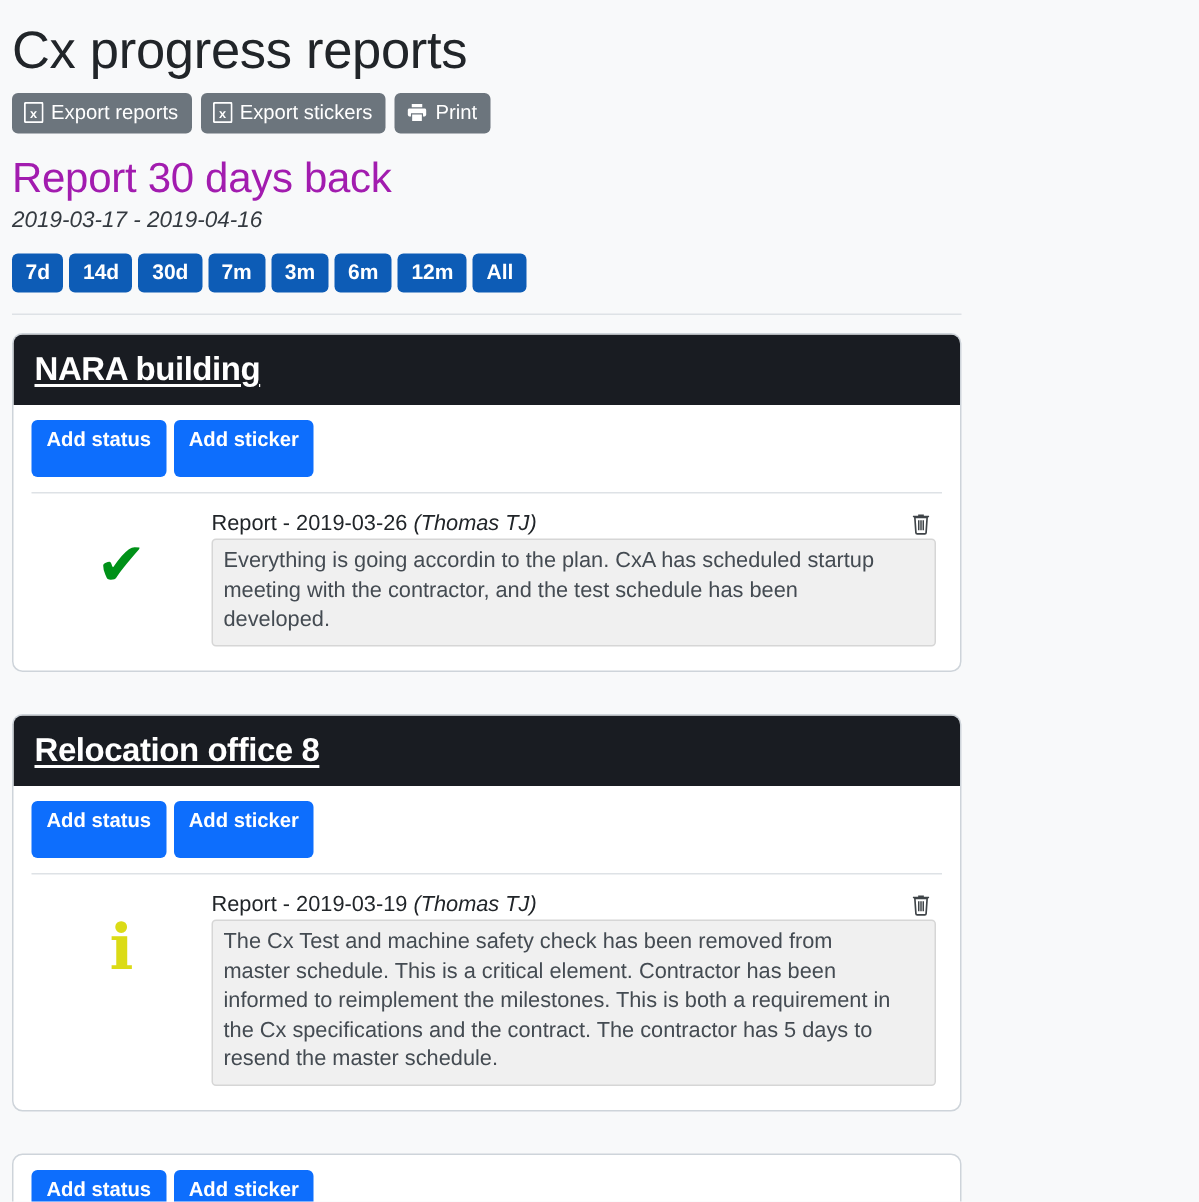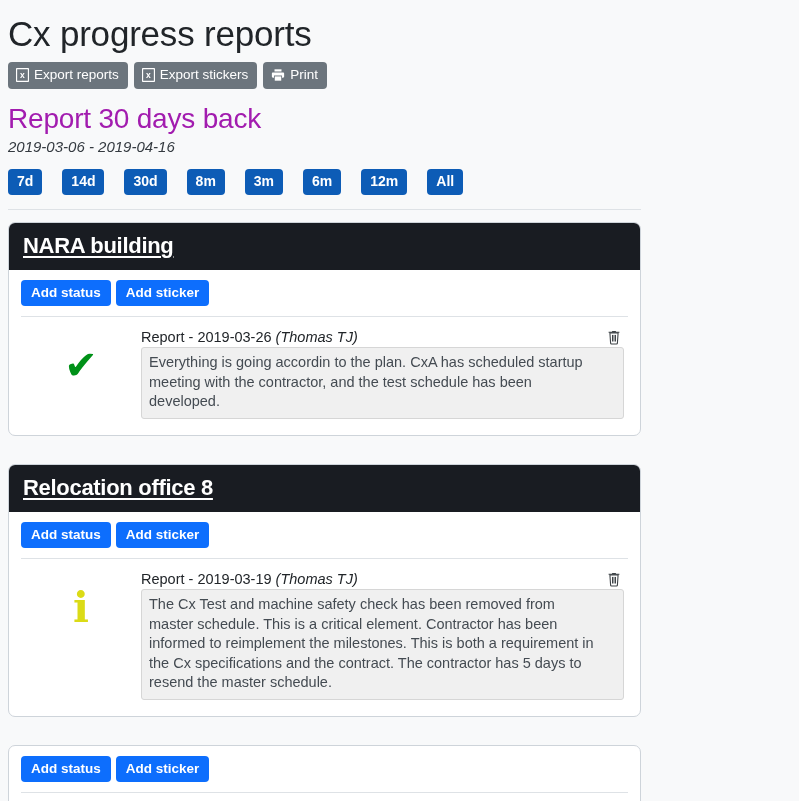--- a/index.html
+++ b/index.html
@@ -71,39 +71,39 @@
   .date-range {
     font-style: italic;
     font-size: 15px;
     color: #343a40;
     margin: 0 0 14px 0;
   }
 
   
   .range-row {
     display: flex;
-    gap: 20px;
+    gap: 4px;
     margin-bottom: 14px;
   }
   .btn-blue {
     background: #0d5cb6;
     color: #ffffff;
     border-radius: 4px;
     font-size: 14px;
     font-weight: 700;
     padding: 4px 9px 5px 9px;
     line-height: 1.25;
   }
   .btn-primary {
     background: #0d6efd;
     color: #ffffff;
     border-radius: 4px;
     font-size: 13.5px;
     font-weight: 700;
-    padding: 5px 10px 4px 10px;
+    padding: 5px 10px 16px 10px;
     line-height: 1.25;
   }
 
   hr.sep {
     border: none;
     border-top: 1px solid #dee2e6;
     margin: 14px 0 12px 0;
   }
 
   
@@ -236,27 +236,27 @@
           <path fill="#ffffff" d="M4 1.5h8v2.5H4z"></path>
           <path fill="#ffffff" d="M2.2 5h11.6c.66 0 1.2.54 1.2 1.2v3.6c0 .66-.54 1.2-1.2 1.2H12.6V8.6H3.4V11H2.2C1.54 11 1 10.46 1 9.8V6.2C1 5.54 1.54 5 2.2 5z"></path>
           <path fill="#ffffff" d="M4.3 9.6h7.4v4.9H4.3z"></path>
         </svg>
       </span>
       <span>Print</span>
     </button>
   </div>
 
   <h2 class="sub-title">Report 30 days back</h2>
-  <div class="date-range">2019-03-06 - 2019-04-16</div>
+  <div class="date-range">2019-03-17 - 2019-04-16</div>
 
   <div class="range-row">
     <button class="btn btn-blue">7d</button>
     <button class="btn btn-blue">14d</button>
     <button class="btn btn-blue">30d</button>
-    <button class="btn btn-blue">8m</button>
+    <button class="btn btn-blue">7m</button>
     <button class="btn btn-blue">3m</button>
     <button class="btn btn-blue">6m</button>
     <button class="btn btn-blue">12m</button>
     <button class="btn btn-blue">All</button>
   </div>
 
   <hr class="sep">
 
   <div class="card">
     <div class="card-head">

